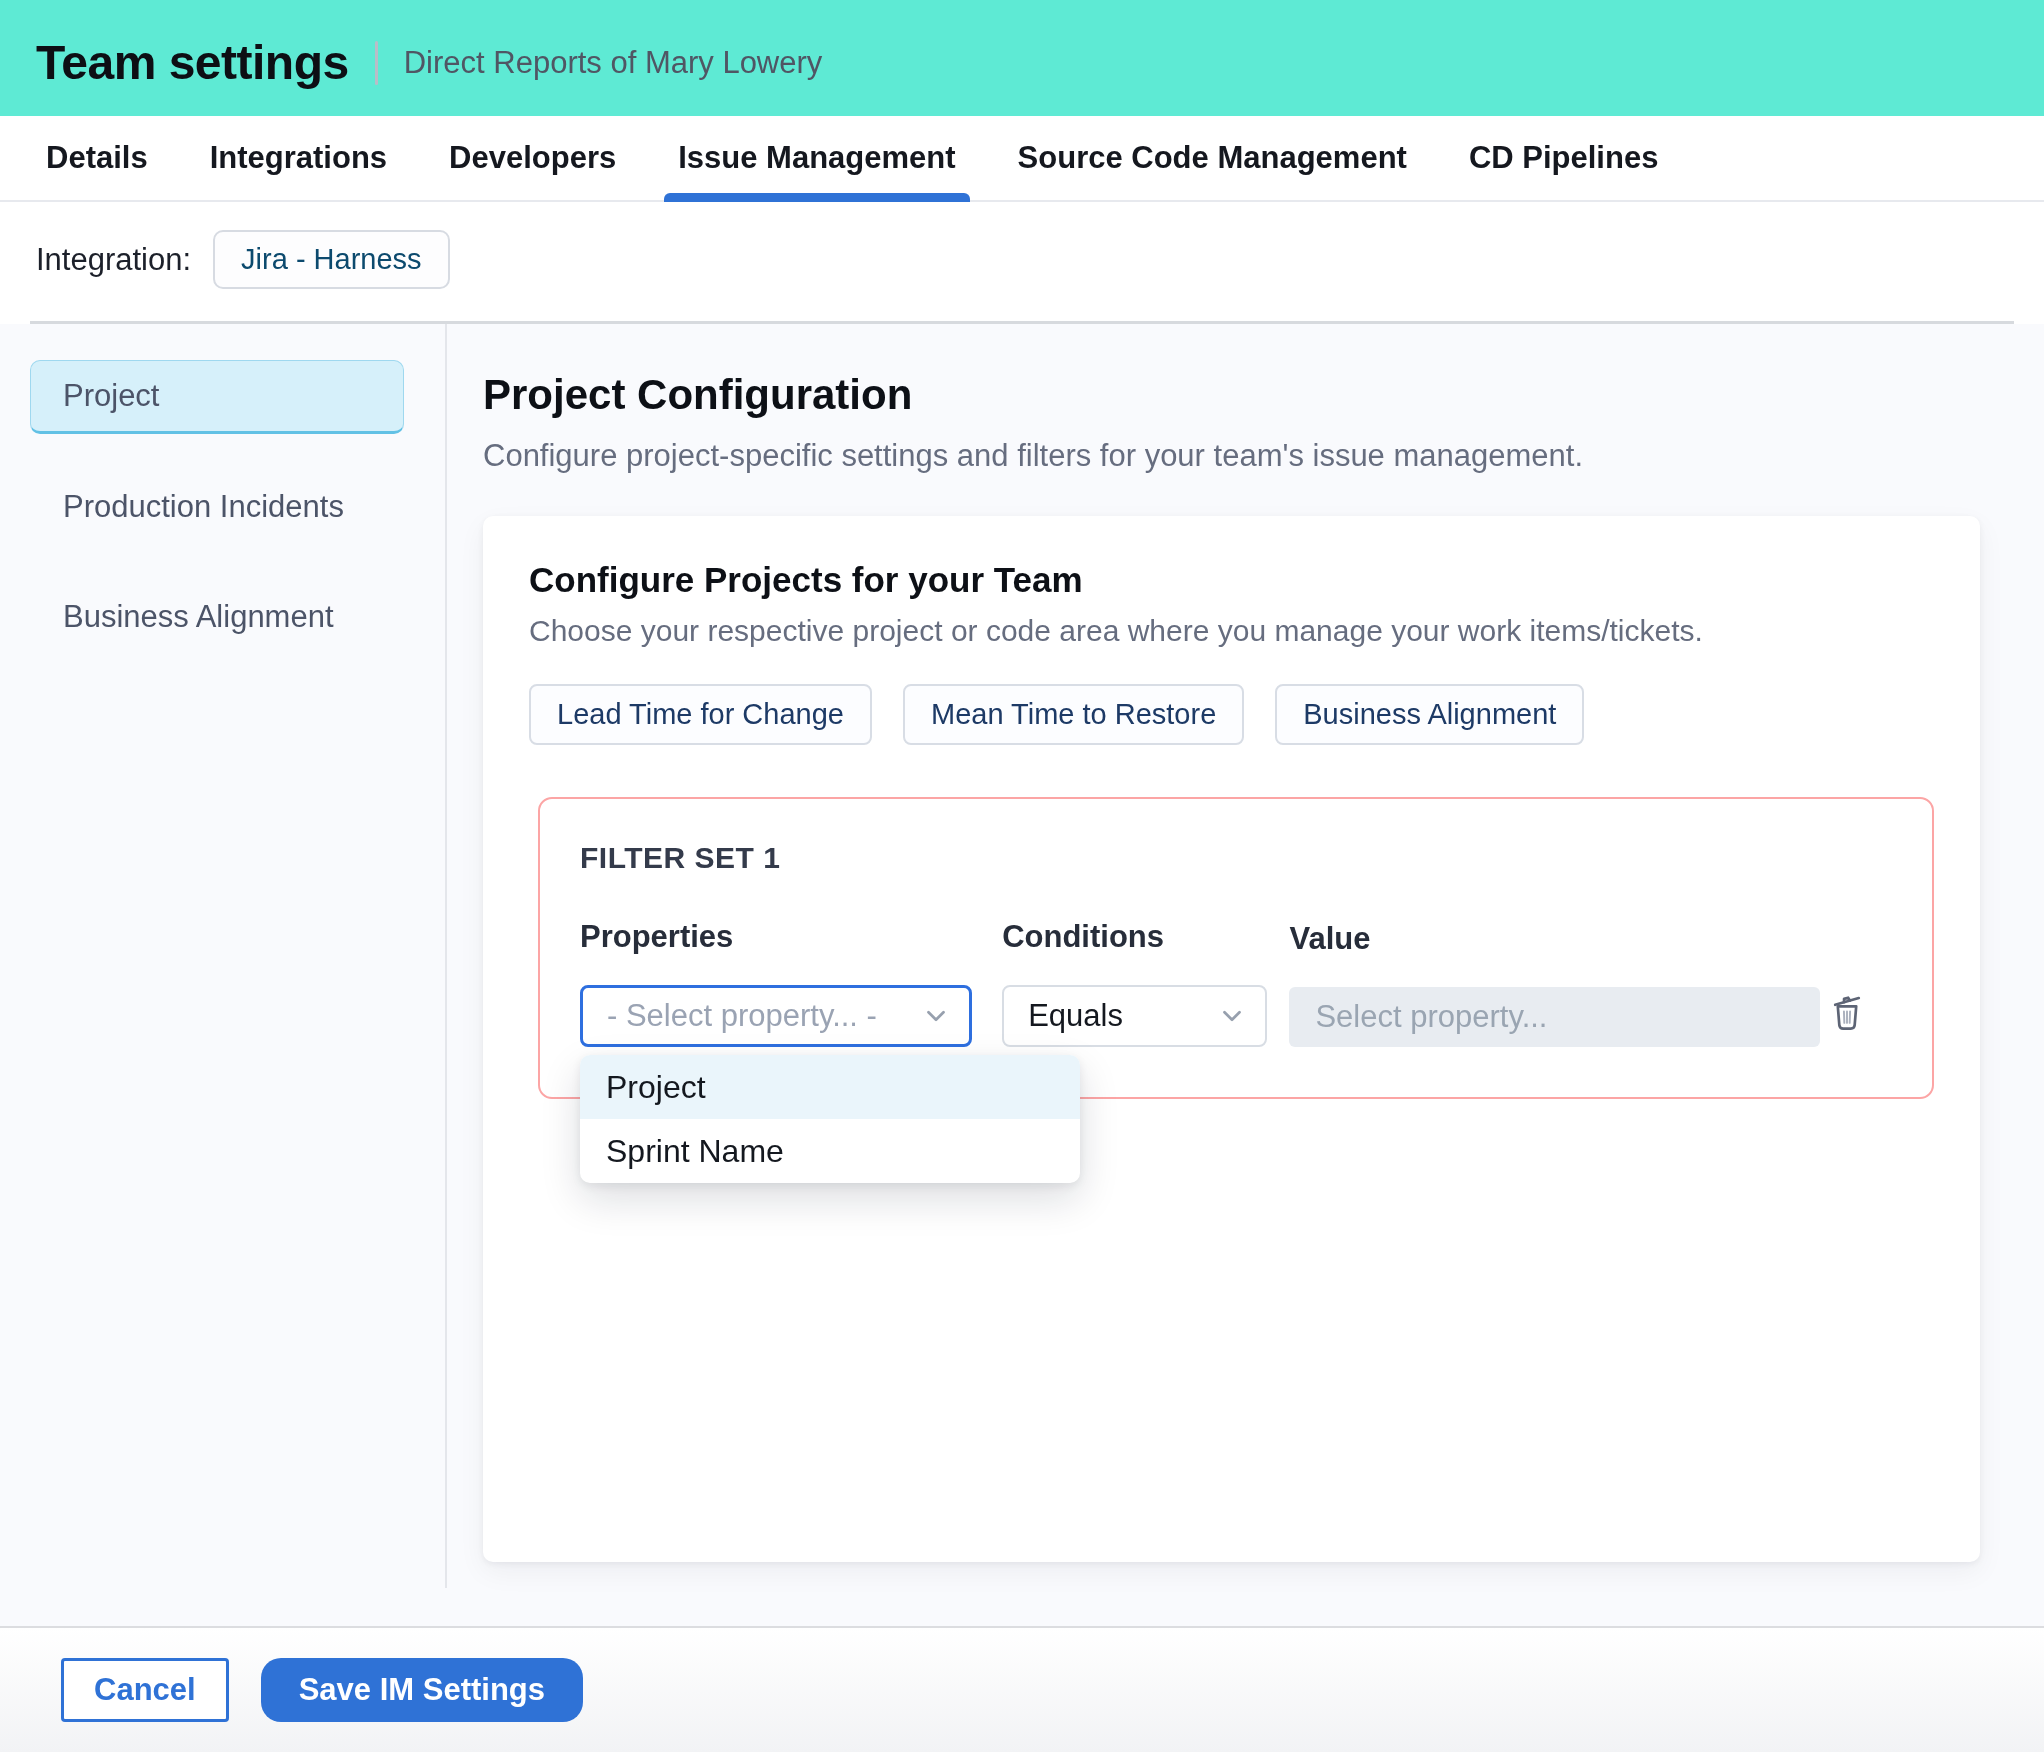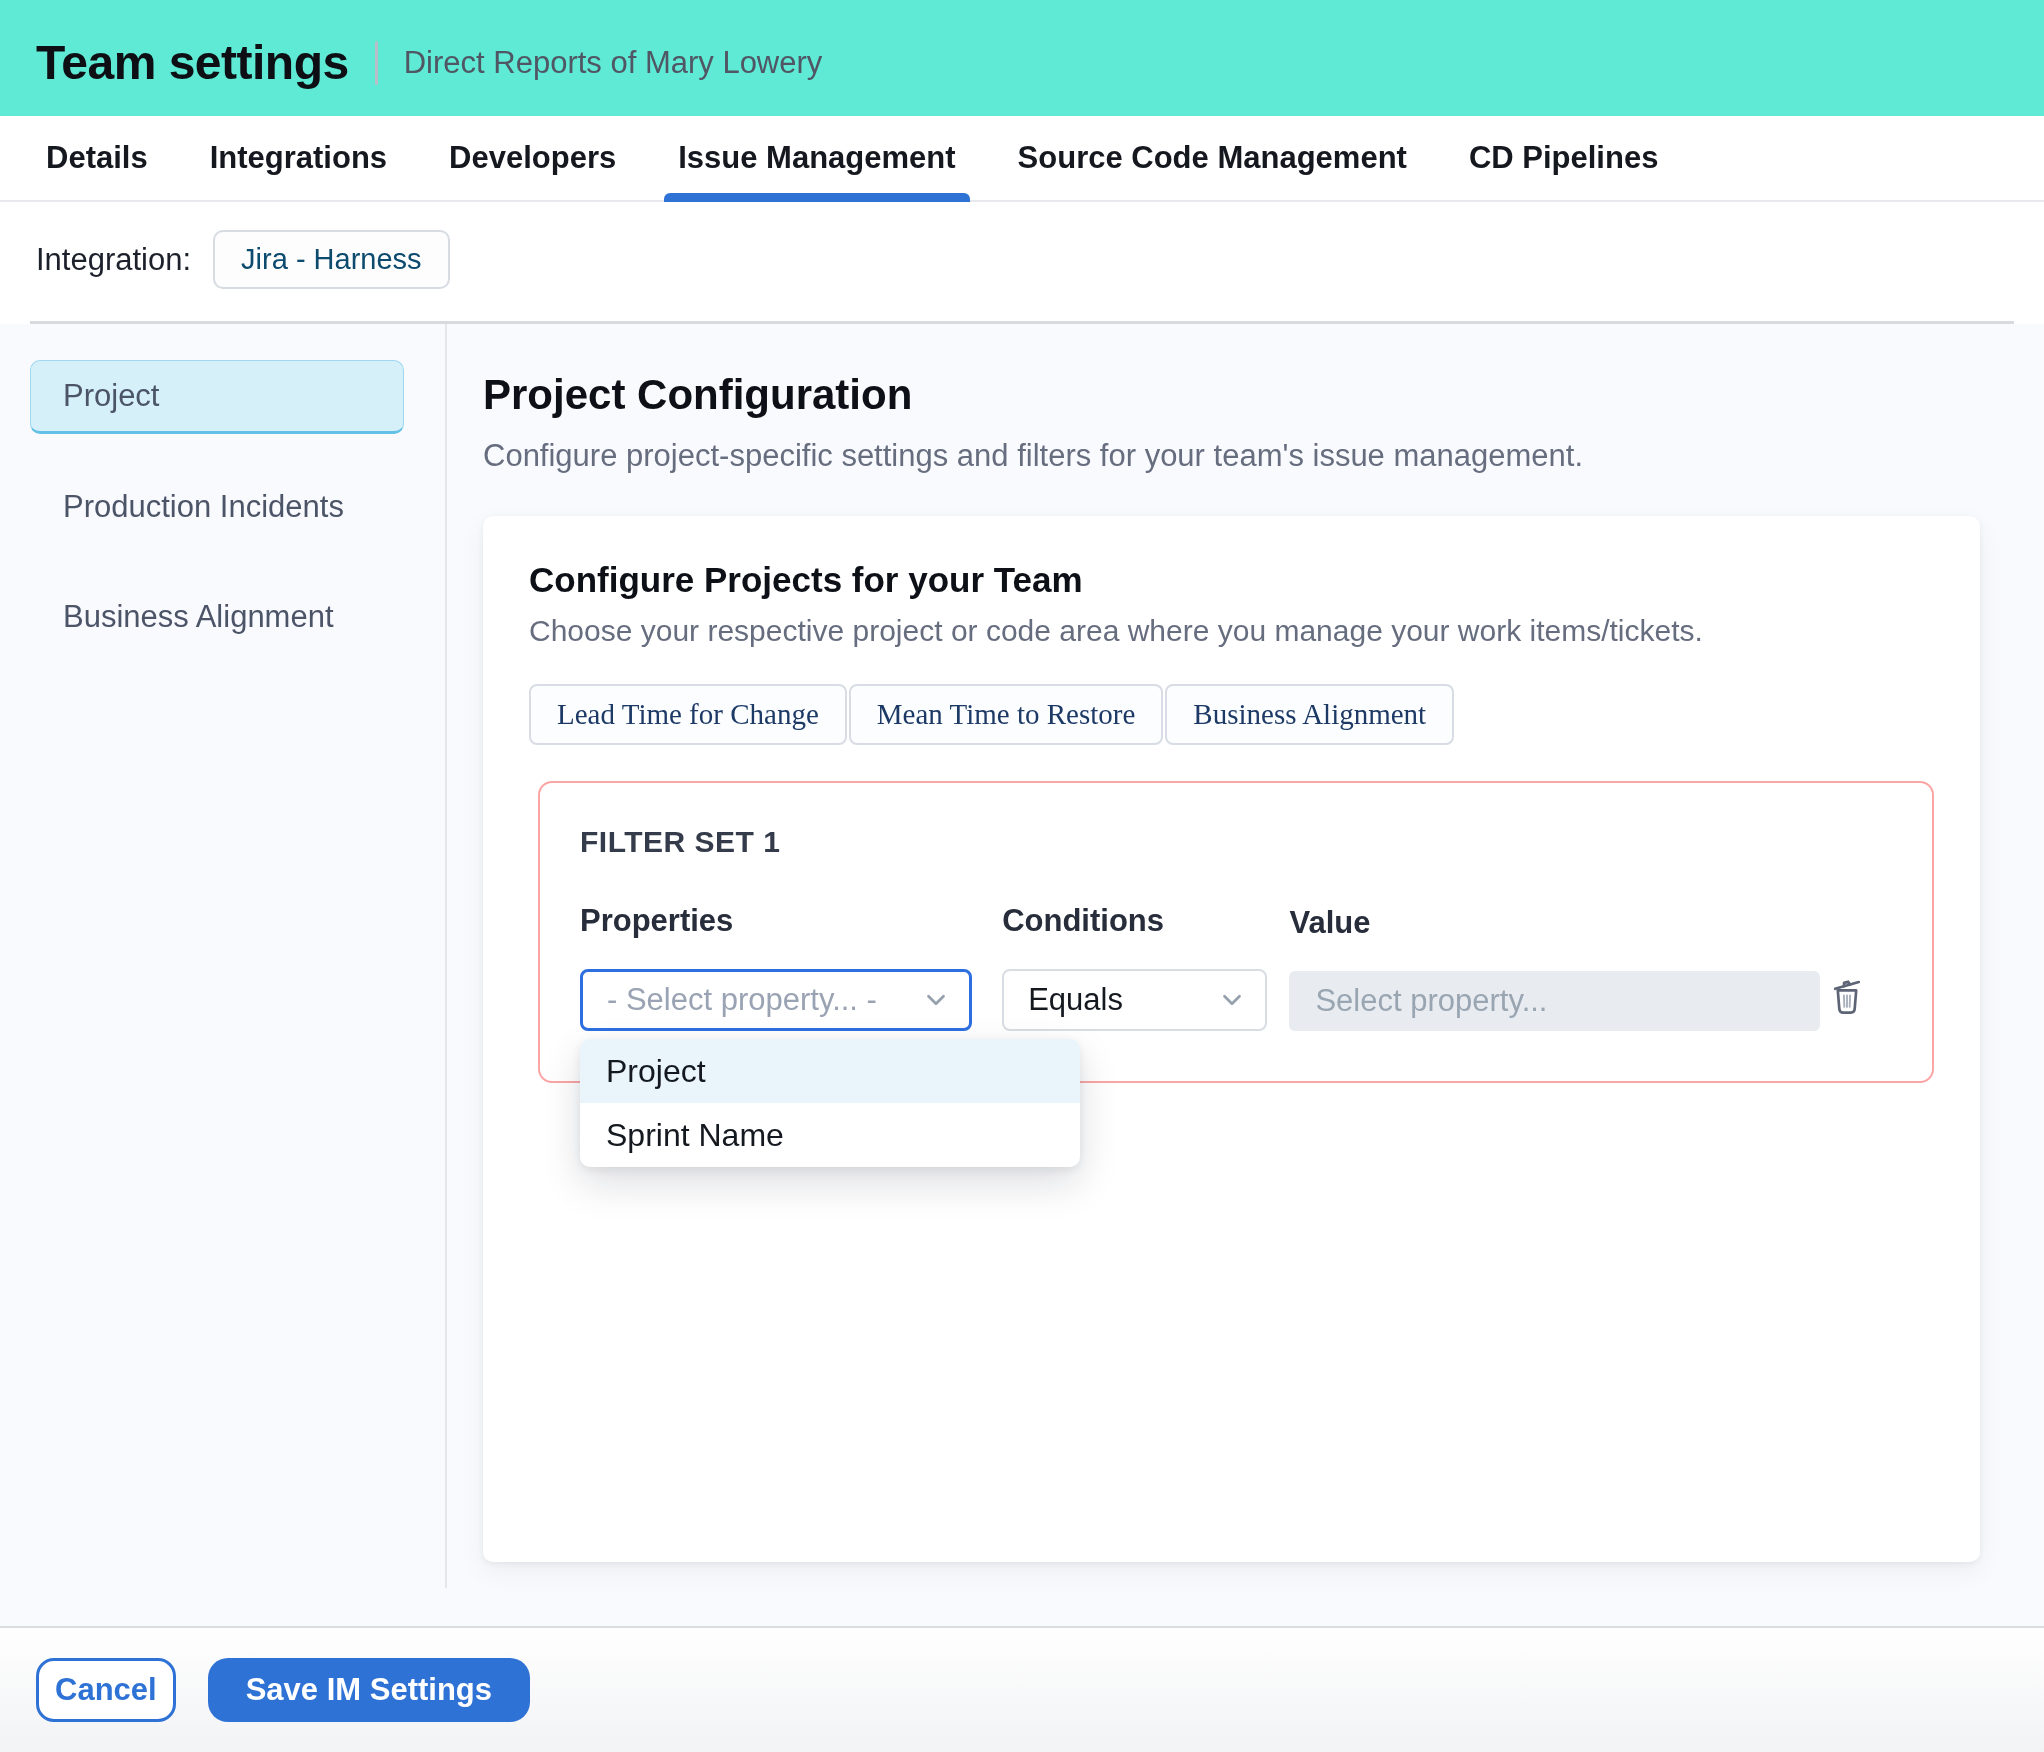--- a/index.html
+++ b/index.html
@@ -47,21 +47,21 @@
 
   .main { flex:1; padding:46px 64px 0 36px; min-width:0;border-radius:14px; }
   .section-title { font-size:42px; font-weight:800; color:#0d1016; margin:0 0 16px; line-height:50px; }
   .section-sub { font-size:31px; color:#666d7f; margin:0 0 40px; line-height:40px; }
 
   .card { background:#fff; border-radius:10px; padding:44px 46px; min-height:1046px;
           box-shadow:0 2px 6px rgba(15,23,42,.06), 0 10px 28px rgba(15,23,42,.05); }
   .card-title { font-size:35px; font-weight:800; color:#0d1016; margin:0 0 14px; }
   .card-sub { font-size:30px; color:#666d7f; margin:0 0 36px; }
 
-  .chip-row { display:flex; gap:2px; margin-bottom:36px;font-family:Liberation Serif, serif; }
+  .chip-row { display:flex; gap:31px; margin-bottom:52px; }
   .chip { font-family:inherit; font-size:29px; color:#1d3a66; background:#fcfdff;
           border:2px solid #d8dde5; border-radius:8px; padding:12px 26px; cursor:pointer; }
 
   
   .filter-panel { border:2px solid #fca5a5; border-radius:14px; padding:42px 40px 50px; position:relative;margin-left:9px; }
   .fs-title { font-size:30px; font-weight:700; letter-spacing:0.5px; color:#343b4b; margin-bottom:44px; }
   .fs-grid { display:flex; align-items:flex-end; }
   .col { display:flex; flex-direction:column; }
   .col-prop  { width:408px; margin-right:30px; position:relative; }
   .col-cond  { width:276px; margin-right:22px; }
@@ -87,21 +87,21 @@
               box-shadow:0 16px 40px rgba(15,23,42,.14), 0 3px 10px rgba(15,23,42,.08); }
   .option { height:64px; display:flex; align-items:center; padding:0 26px;
             font-size:32px; color:#14181f; cursor:pointer; }
   .option.highlighted { background:#eaf5fb; }
 
   
   .footer { height:126px; flex:0 0 126px; border-top:2px solid #dcdde0;
             background:linear-gradient(180deg, #ffffff 0%, #f2f3f5 100%);
             display:flex; align-items:center; gap:32px; padding-left:36px; }
   .btn { font-family:inherit; font-size:31px; font-weight:700; height:64px; cursor:pointer; }
-  .btn-cancel { color:#2f72d6; background:#fff; border:3px solid #2f72d6; border-radius:18px; padding:0 16px; }
+  .btn-cancel { color:#2f72d6; background:#fff; border:3px solid #2f72d6; border-radius:4px; padding:0 30px;margin-left:25px; }
   .btn-save   { color:#fff; background:#2f72d6; border:none; border-radius:20px; padding:11px 38px; }
 </style>
 </head>
 <body>
 
 <div class="page">
 
   <header class="header">
     <h1 class="page-title">Team settings</h1>
     <span class="title-sep"></span>

